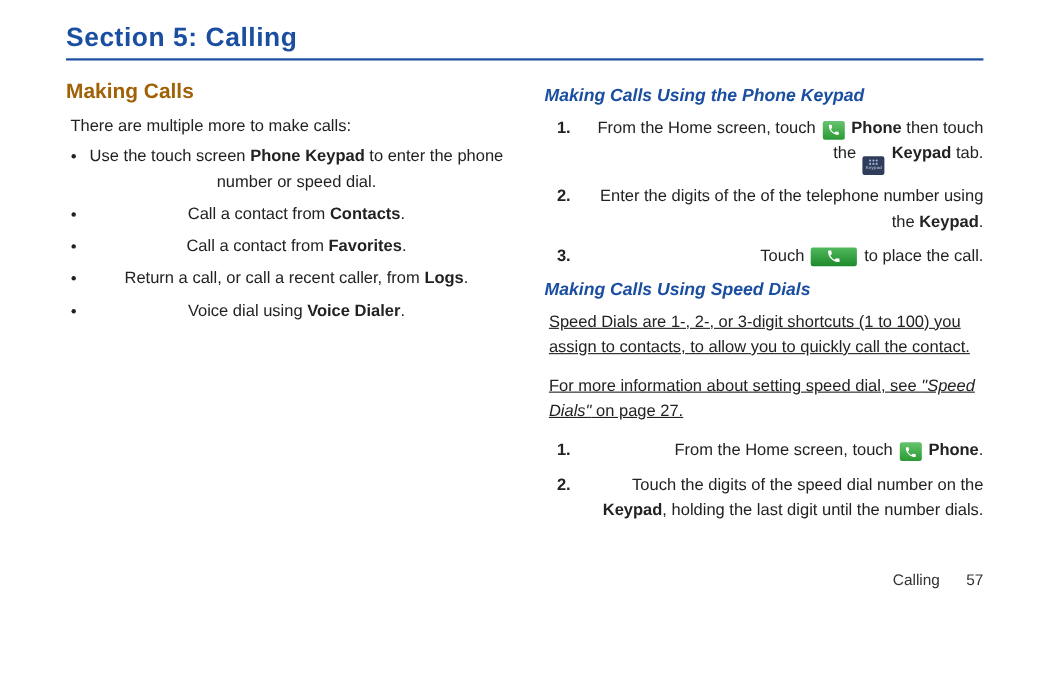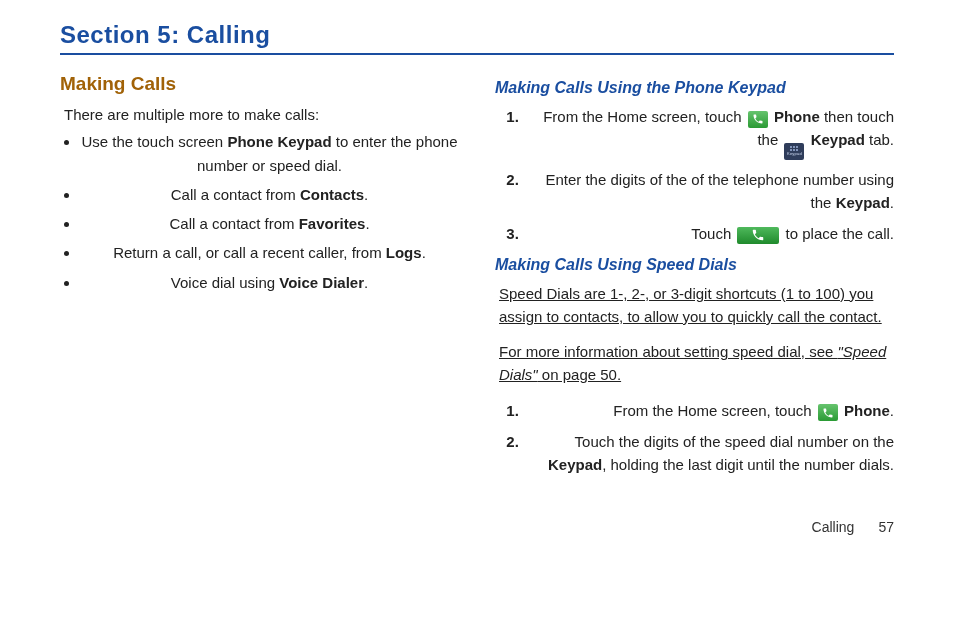--- a/index.html
+++ b/index.html
@@ -196,21 +196,21 @@
               <svg viewBox="0 0 24 24" fill="currentColor">
                 <path d="M6.6 10.8c1.4 2.8 3.8 5.2 6.6 6.6l2.2-2.2c.3-.3.7-.4 1-.2 1.1.4 2.3.6 3.6.6.6 0 1 .4 1 1V20c0 .6-.4 1-1 1C10.6 21 3 13.4 3 4c0-.6.4-1 1-1h3.4c.6 0 1 .4 1 1 0 1.3.2 2.5.6 3.6.1.3 0 .7-.2 1l-2.2 2.2z"></path>
               </svg>
             </span><span> to place the call.</span>
         </li>
       </ol>
 
       <h3 class="h3">Making Calls Using Speed Dials</h3>
       <p class="body-text para">Speed Dials are 1-, 2-, or 3-digit shortcuts (1 to 100) you assign to contacts, to allow you to quickly call the contact.</p>
       <p class="body-text para">
-        <span>For more information about setting speed dial, see </span><span class="i">"Speed Dials"</span><span> on page 50.</span>
+        <span>For more information about setting speed dial, see </span><span class="i">"Speed Dials"</span><span> on page 27.</span>
       </p>
       <ol class="steps">
         <li>
           <span>From the Home screen, touch </span><span class="icon icon-phone-green">
               <svg viewBox="0 0 24 24" fill="currentColor">
                 <path d="M6.6 10.8c1.4 2.8 3.8 5.2 6.6 6.6l2.2-2.2c.3-.3.7-.4 1-.2 1.1.4 2.3.6 3.6.6.6 0 1 .4 1 1V20c0 .6-.4 1-1 1C10.6 21 3 13.4 3 4c0-.6.4-1 1-1h3.4c.6 0 1 .4 1 1 0 1.3.2 2.5.6 3.6.1.3 0 .7-.2 1l-2.2 2.2z"></path>
               </svg>
             </span>
           <span class="b">Phone</span><span>.</span>
         </li>

